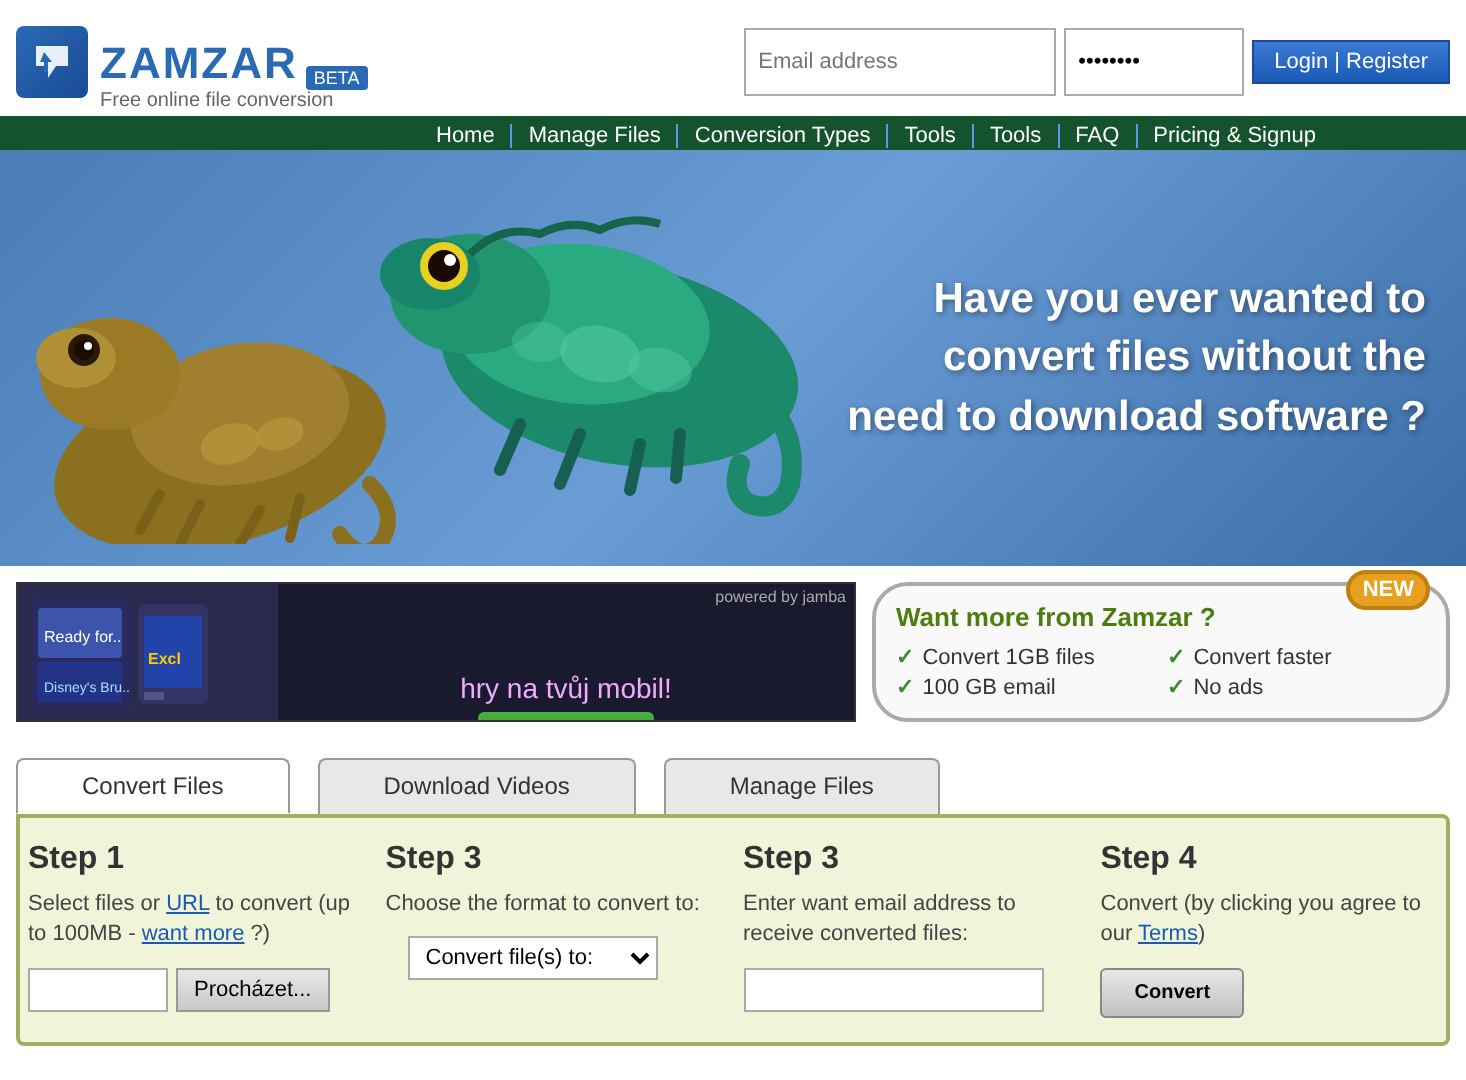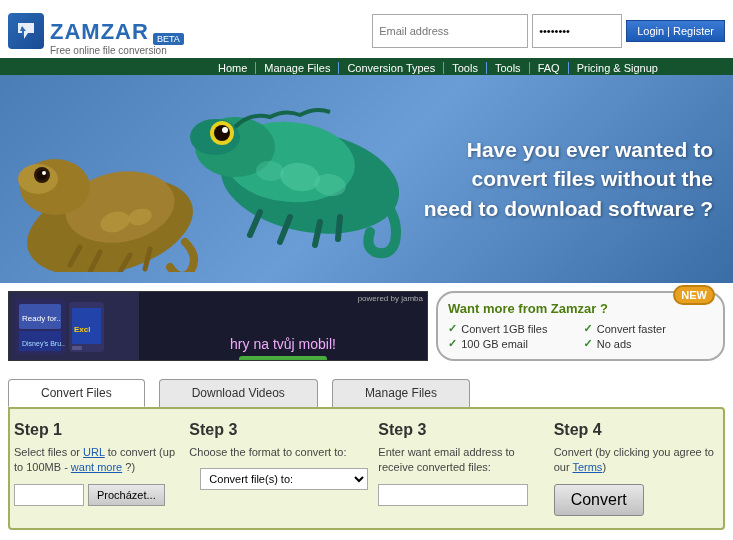--- a/index.html
+++ b/index.html
@@ -153,27 +153,27 @@
     .step-input input[type="text"].file-input { width: 70px; }
     .step-input input[type="text"].email-input { width: 150px; }
     .browse-btn {
       background: linear-gradient(to bottom, #e8e8e8, #c8c8c8);
       border: 1px solid #999; padding: 3px 8px;
       font-size: 11px; cursor: pointer; height: 22px;
     }
     .convert-select {
       border: 1px solid #aaa; padding: 2px 4px;
       font-size: 11px; background: #fff; height: 22px;
-      width: 168px;
+      width: 125px;
       margin-left: 11px;
     }
     .convert-btn {
       background: linear-gradient(to bottom, #e8e8e8, #c0c0c0);
       border: 1px solid #888; padding: 6px 16px;
-      font-size: 16px; font-weight: normal; cursor: pointer;
+      font-size: 10px; font-weight: bold; cursor: pointer;
       border-radius: 3px;
     }
   </style>
 </head>
 <body>
 
 <div id="header">
   <div id="logo-area">
     <div id="logo-icon">
       <svg viewBox="0 0 24 24" fill="none">

